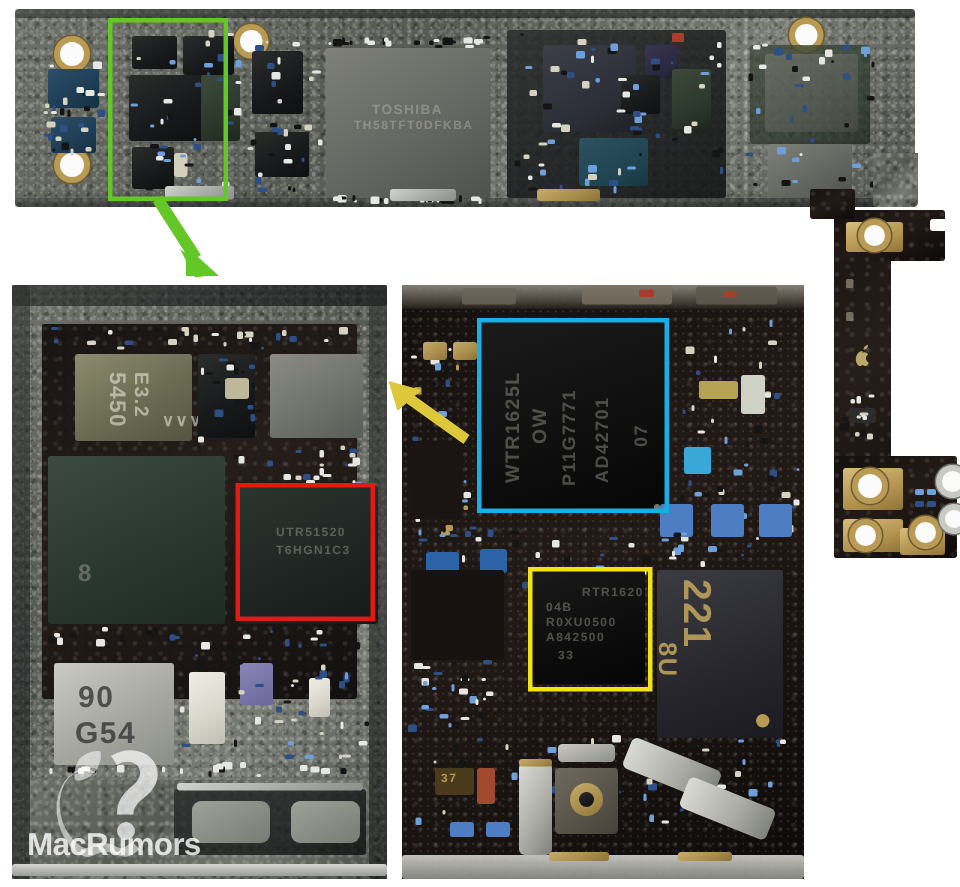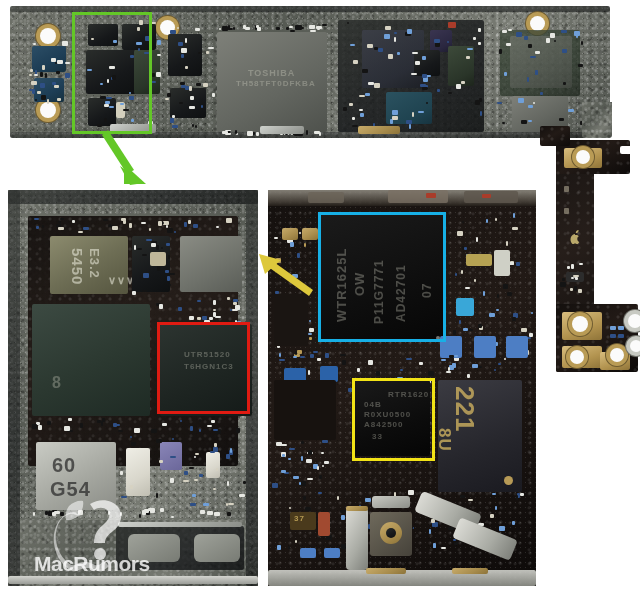--- a/index.html
+++ b/index.html
@@ -473,21 +473,21 @@
       <div class="smd b" style="position: absolute; left: 204.734px; top: 239.333px; width: 5px; height: 2px;"></div>
       <div class="smd k" style="position: absolute; left: 142.633px; top: 239.258px; width: 6px; height: 4px;"></div>
       <div class="smd k" style="position: absolute; left: 89.4585px; top: 229.73px; width: 4px; height: 3px;"></div>
       <div class="smd w" style="position: absolute; left: 55.7619px; top: 236.357px; width: 6px; height: 5px;"></div>
       <div class="smd b" style="position: absolute; left: 105.484px; top: 232.511px; width: 4px; height: 4px;"></div>
       <div class="smd b" style="position: absolute; left: 182.315px; top: 235.592px; width: 3px; height: 5px;"></div>
       <div class="smd w" style="position: absolute; left: 202.704px; top: 230.252px; width: 4px; height: 3px;"></div>
       <div class="smd w" style="position: absolute; left: 29.6234px; top: 235.381px; width: 4px; height: 5px;"></div>
       <div class="smd k" style="position: absolute; left: 24.4485px; top: 233.52px; width: 5px; height: 5px;"></div>
       <div class="chip silver" style="position: absolute; left: 28px; top: 252px; width: 80px; height: 68px; background: linear-gradient(150deg, rgb(201, 203, 196), rgb(166, 168, 161) 55%, rgb(139, 141, 135));"></div>
-      <div class="mark " style="left: 44px; top: 264px; font-size: 20px; color: rgba(40, 40, 40, 0.72);">60</div>
+      <div class="mark " style="left: 44px; top: 264px; font-size: 20px; color: rgba(40, 40, 40, 0.72);">90</div>
       <div class="mark " style="left: 42px; top: 288px; font-size: 20px; color: rgba(40, 40, 40, 0.72);">G54</div>
       <div class="chip white" style="position: absolute; left: 118px; top: 258px; width: 24px; height: 48px;"></div>
       <div class="chip purp" style="position: absolute; left: 152px; top: 252px; width: 22px; height: 28px; background: linear-gradient(150deg, rgb(138, 134, 184), rgb(107, 103, 154));"></div>
       <div class="chip white" style="position: absolute; left: 198px; top: 262px; width: 14px; height: 26px;"></div>
       <div class="smd k" style="position: absolute; left: 148.469px; top: 249.383px; width: 6px; height: 4px;"></div>
       <div class="smd w" style="position: absolute; left: 186.122px; top: 265.718px; width: 2px; height: 2px;"></div>
       <div class="smd t" style="position: absolute; left: 220.171px; top: 312.79px; width: 6px; height: 2px;"></div>
       <div class="smd b" style="position: absolute; left: 112.809px; top: 306.104px; width: 6px; height: 2px;"></div>
       <div class="smd k" style="position: absolute; left: 123.258px; top: 252.259px; width: 5px; height: 4px;"></div>
       <div class="smd t" style="position: absolute; left: 175.472px; top: 289.783px; width: 6px; height: 2px;"></div>
@@ -544,21 +544,21 @@
       <div class="smd k" style="position: absolute; left: 137.835px; top: 321.007px; width: 4px; height: 4px;"></div>
       <div class="smd k" style="position: absolute; left: 219.085px; top: 322.157px; width: 4px; height: 4px;"></div>
       <div class="smd w" style="position: absolute; left: 135.616px; top: 319.331px; width: 5px; height: 4px;"></div>
       <div class="smd w" style="position: absolute; left: 44.0732px; top: 322.148px; width: 4px; height: 4px;"></div>
       <div class="smd w" style="position: absolute; left: 206.414px; top: 321.799px; width: 6px; height: 4px;"></div>
       <div class="smd w" style="position: absolute; left: 45.9752px; top: 321.431px; width: 6px; height: 3px;"></div>
     </div>
 
   <div class="hl red" style="left:157px;top:322px;width:93px;height:92px;"></div>
 
-  <div class="wm" style="left:30px;top:498px;width:130px;height:82px;">
+  <div class="wm" style="left:14px;top:498px;width:130px;height:82px;">
     <svg width="130" height="82" viewBox="0 0 130 82">
 
       <path d="M44 14 c-6 0 -11 4 -15 9 c-4 6 -6 14 -5 22 c1 10 6 19 12 24 c3 3 7 5 10 4
                c4 -1 6 -3 11 -3 c5 0 7 2 11 3 c4 1 8 -2 11 -5 l-5 -5 c-3 3 -6 5 -9 4
                c-3 -1 -5 -3 -10 -3 c-5 0 -7 2 -10 3 c-3 1 -6 -1 -9 -4 c-5 -5 -9 -12 -10 -21
                c-1 -7 1 -14 4 -19 c3 -4 7 -7 11 -7 c4 0 7 2 10 2 z" fill="rgba(255,255,255,0.55)"></path>
       <path d="M39 8 c4 -4 10 -6 14 -5 c1 5 -1 10 -4 14 c-4 4 -9 6 -13 5 c-1 -5 0 -10 3 -14 z" fill="rgba(255,255,255,0.55)"></path>
 
       <path d="M60 6 c9 -6 22 -5 28 3 c6 8 3 18 -5 24 c-5 4 -8 7 -8 12 l-11 0
                c0 -9 4 -14 10 -19 c5 -4 7 -9 4 -13 c-3 -4 -10 -4 -14 -1 z" fill="rgba(255,255,255,0.70)"></path>

